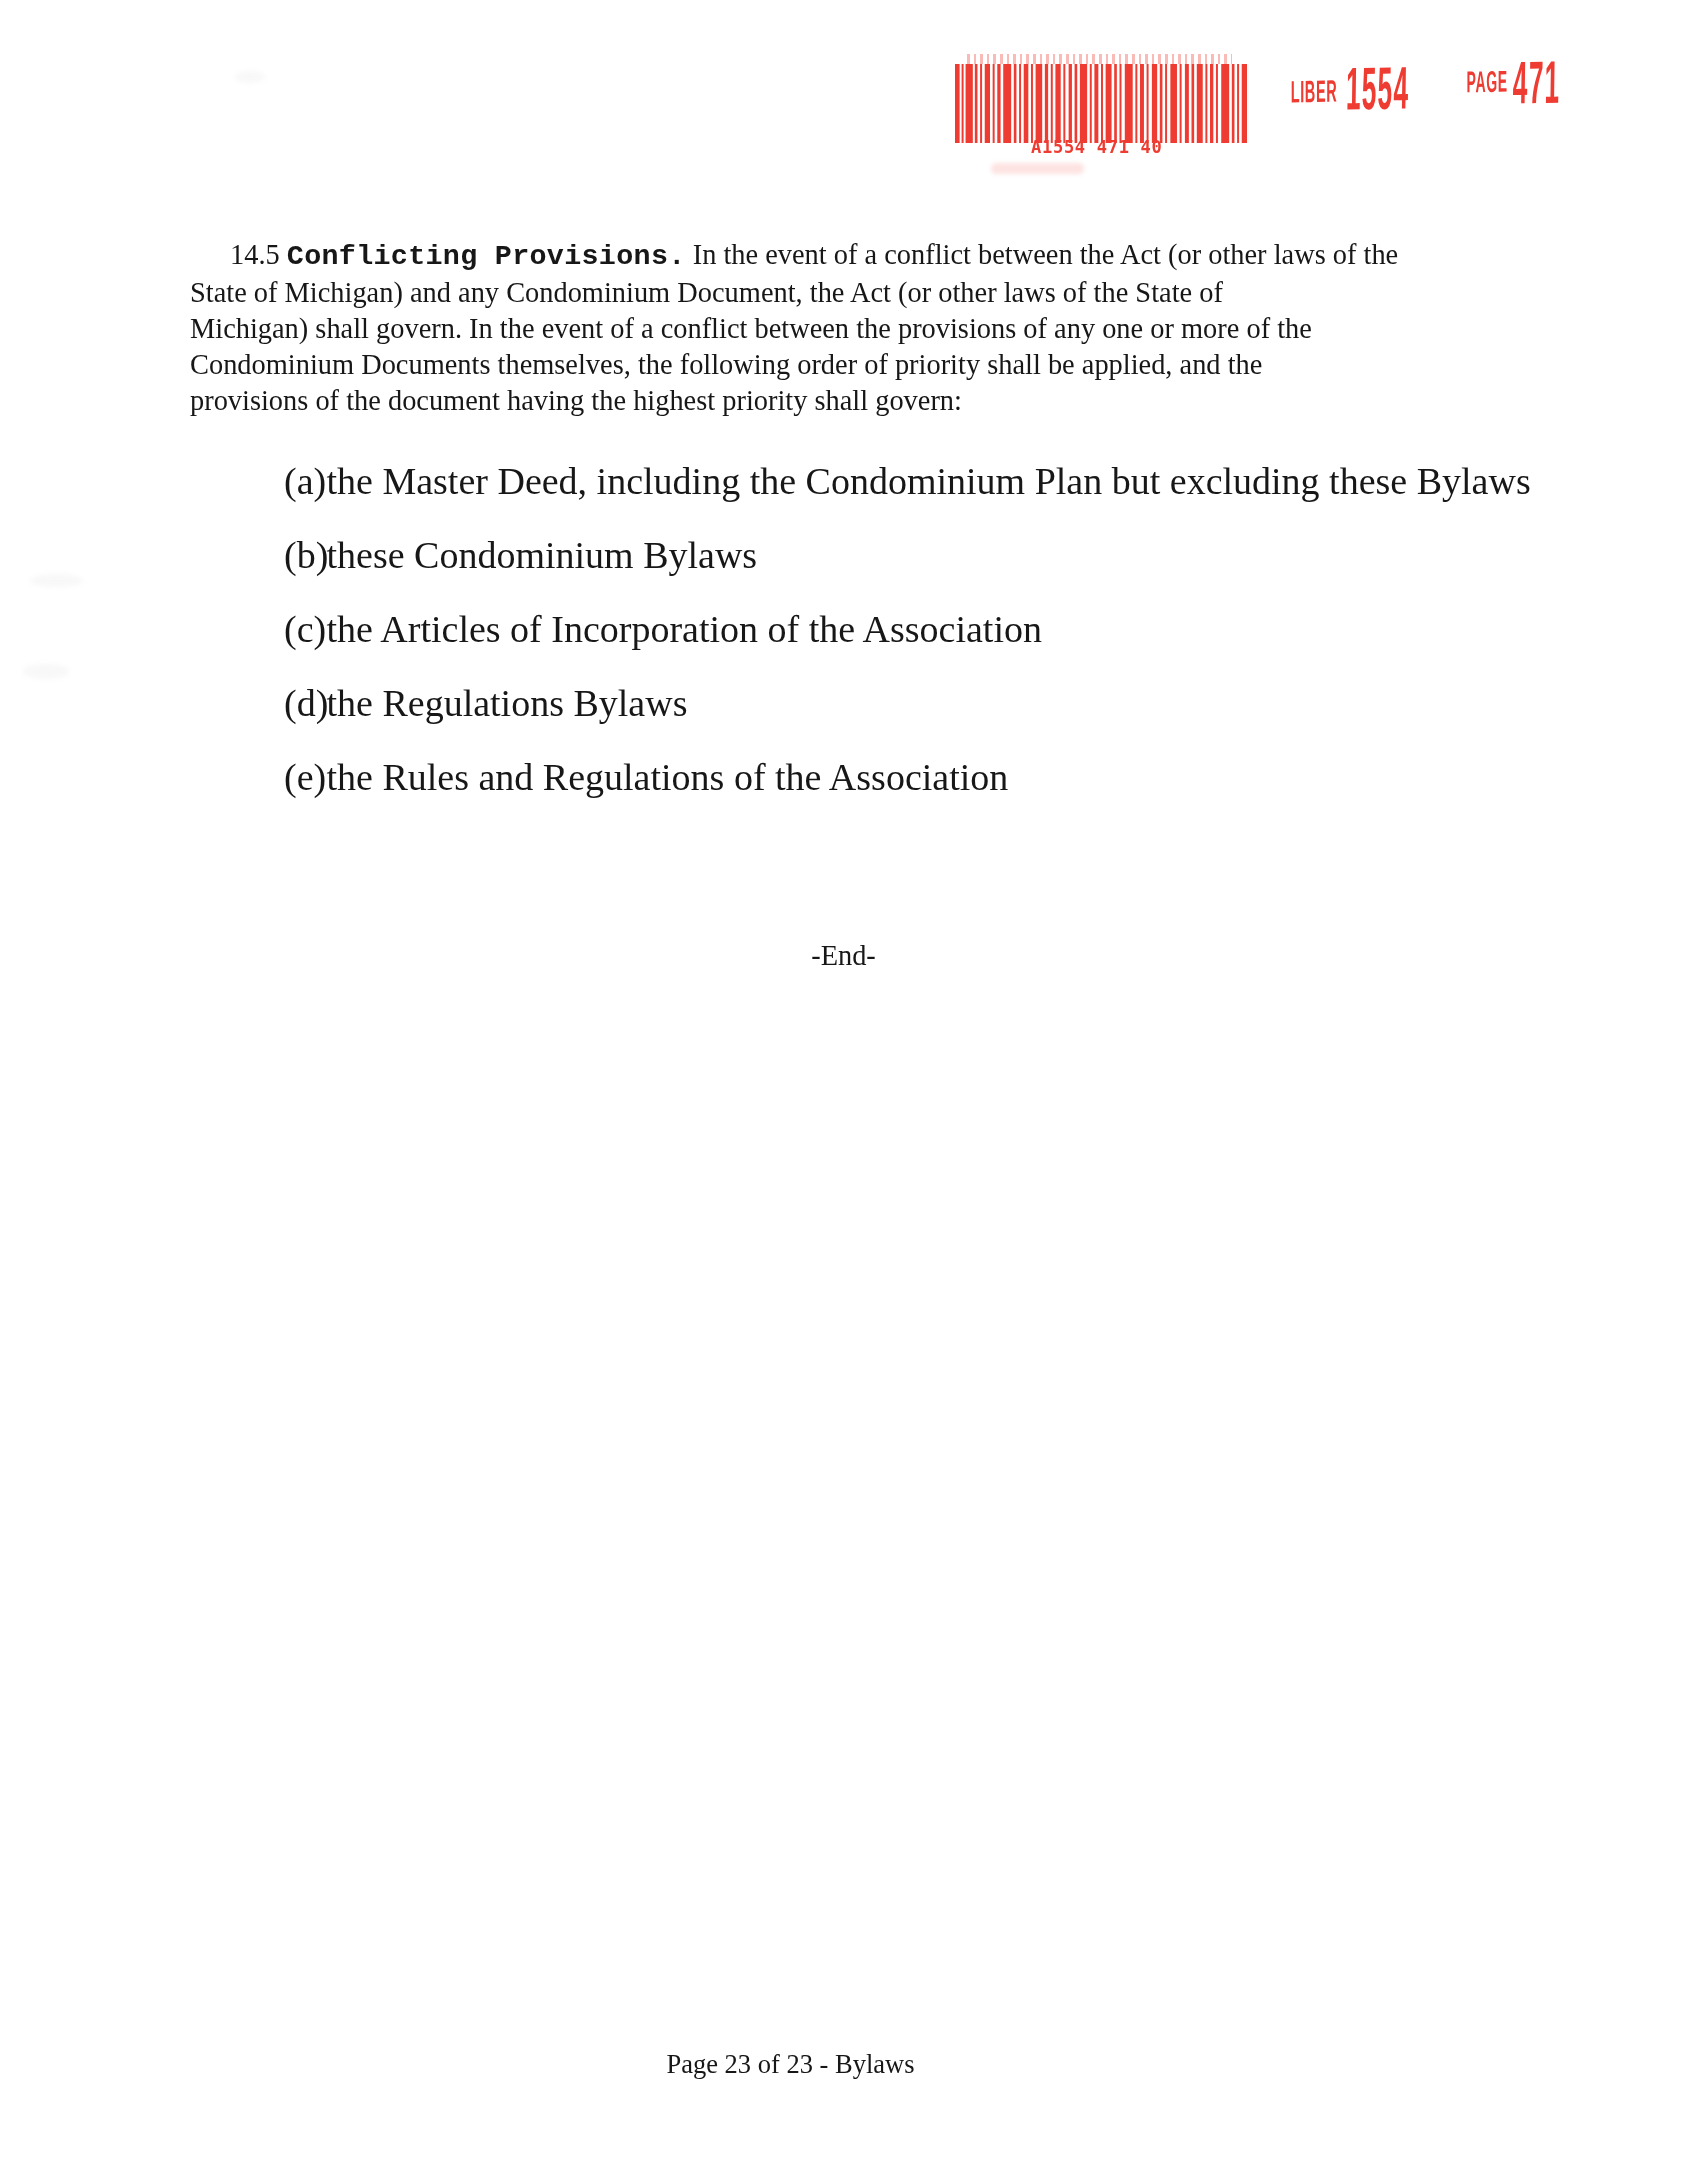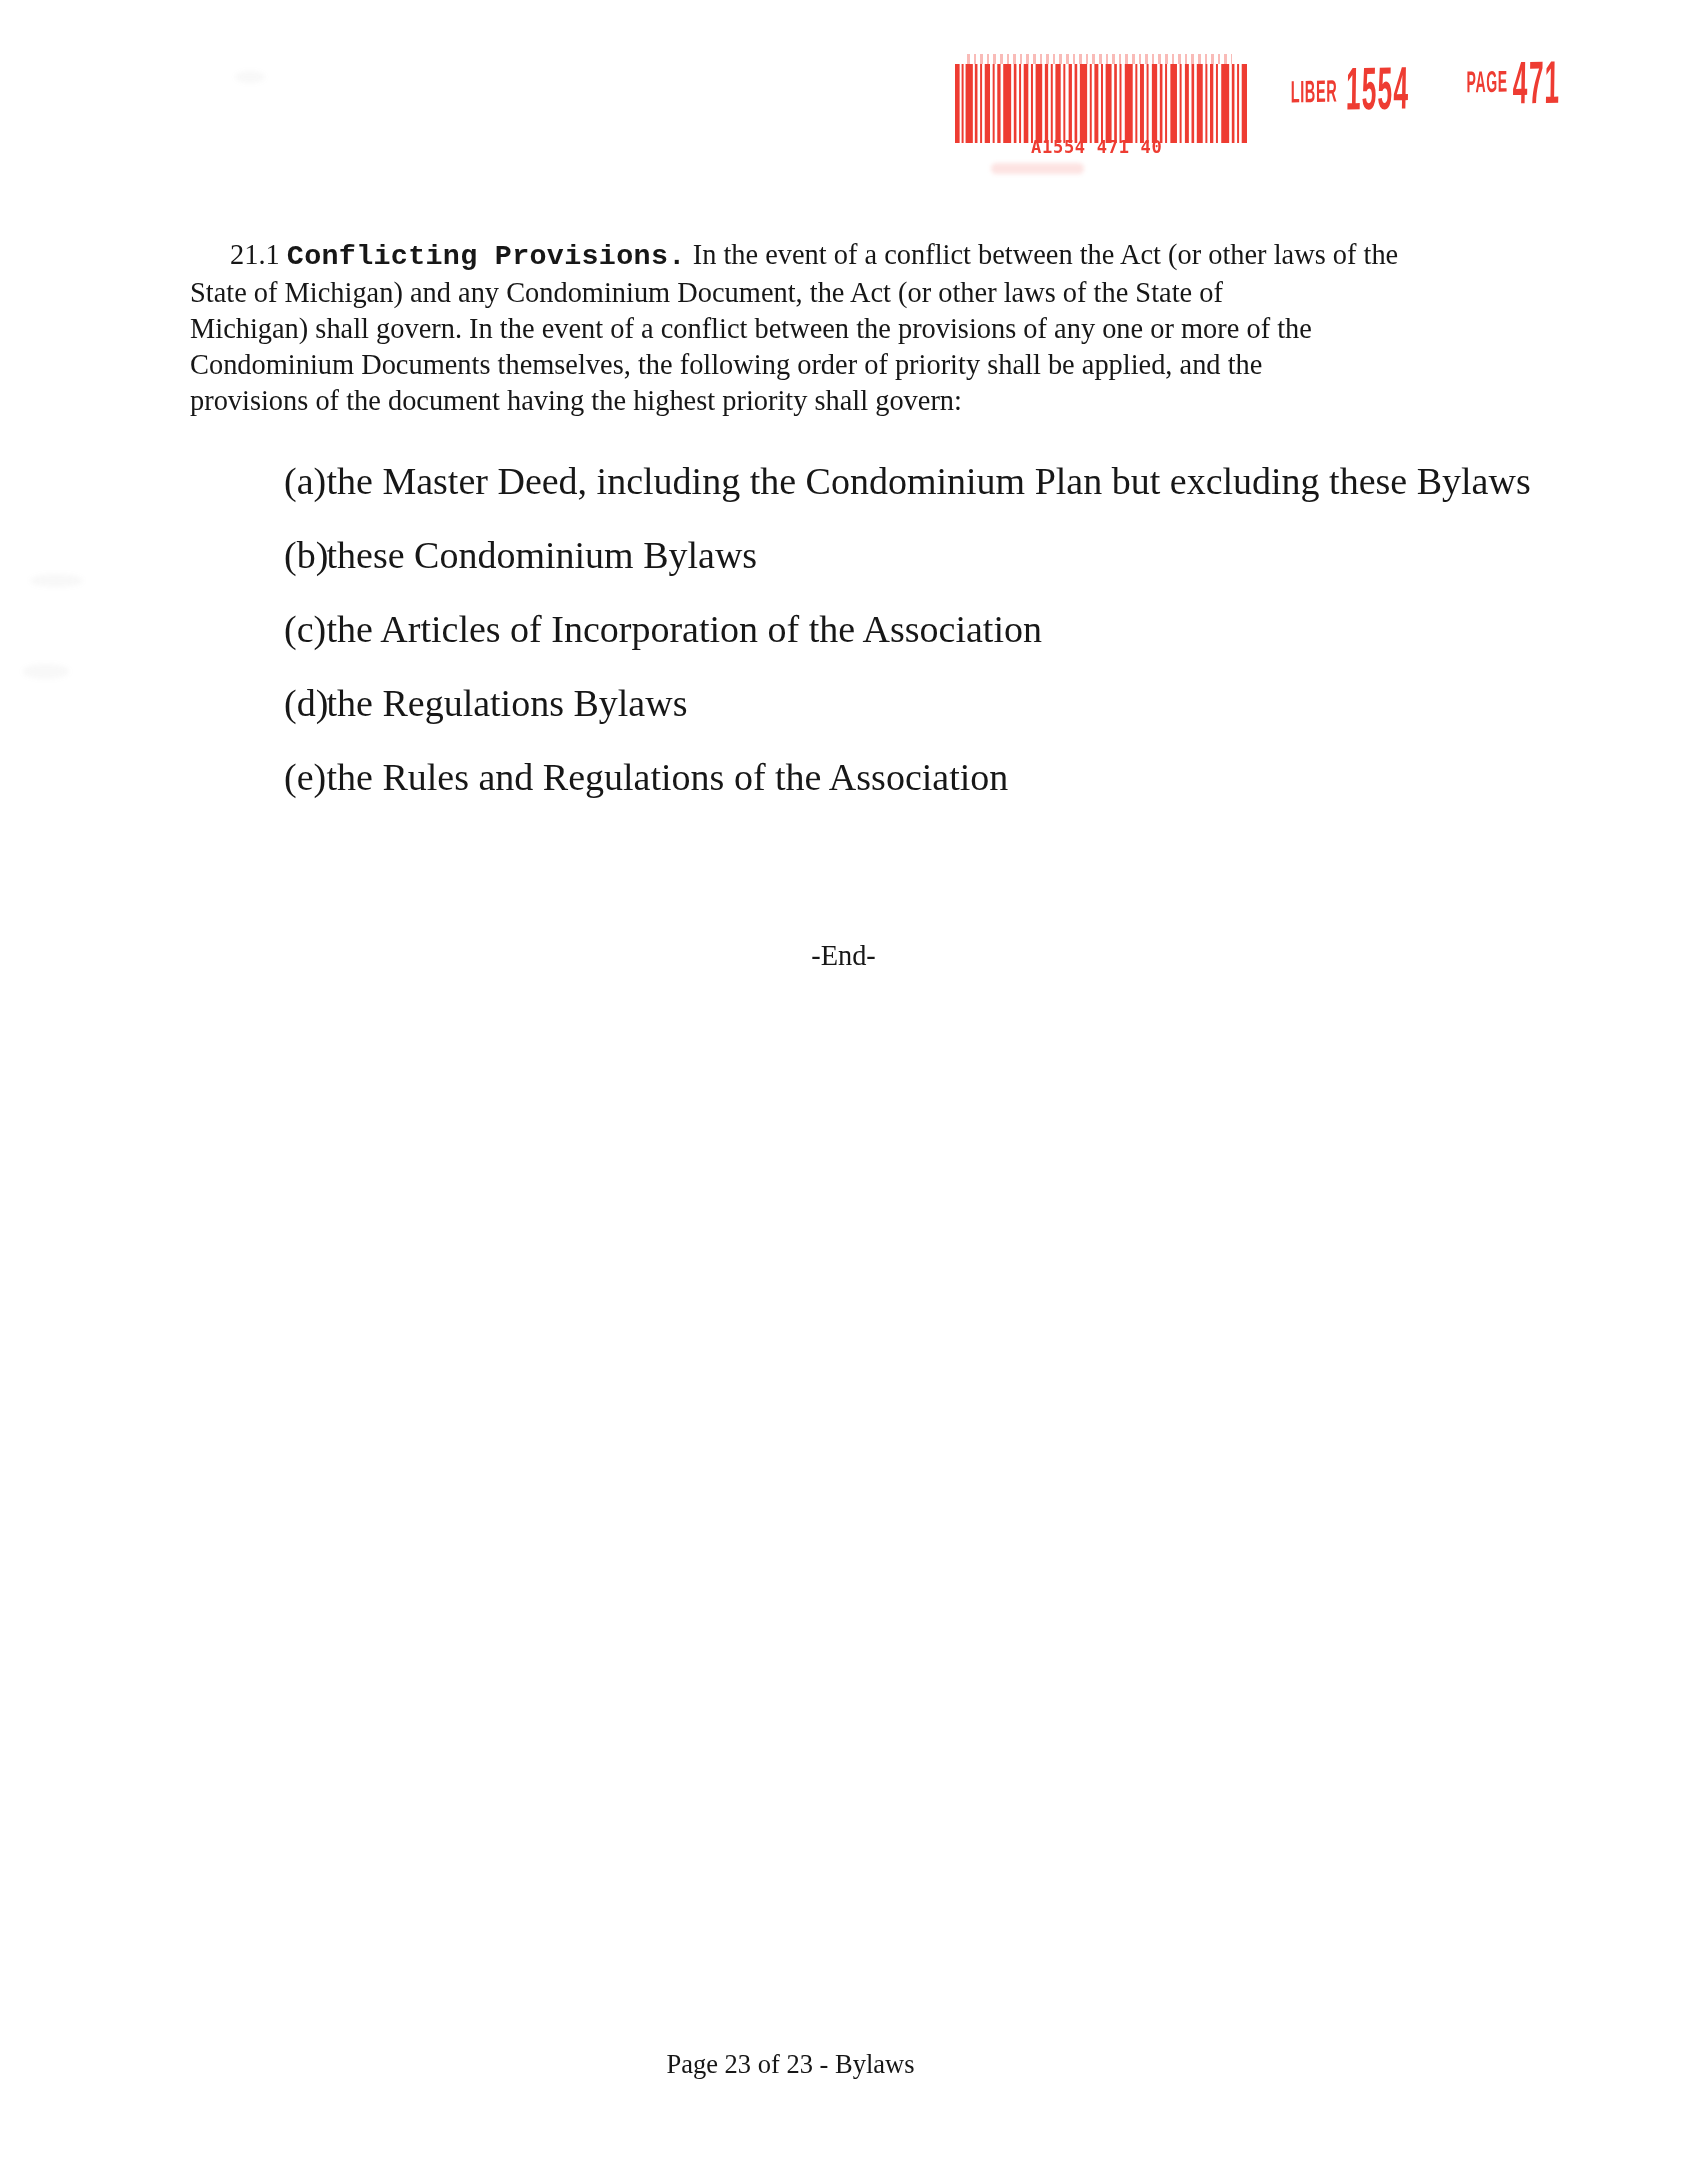--- a/index.html
+++ b/index.html
@@ -133,21 +133,21 @@
     <div class="stamp-labels">
       <div class="stamp-word w-liber">LIBER</div>
       <div class="stamp-word n-liber">1554</div>
       <div class="stamp-word w-page">PAGE</div>
       <div class="stamp-word n-page">471</div>
     </div>
   </div>
 
   <div class="para">
     <div class="pline first">
-      <span>21.1</span>
+      <span>14.5</span>
       <span class="b">Conflicting Provisions.</span>
       <span>In the event of a conflict between the Act (or other laws of the</span>
     </div>
     <div class="pline">State of Michigan) and any Condominium Document, the Act (or other laws of the State of</div>
     <div class="pline">Michigan) shall govern. In the event of a conflict between the provisions of any one or more of the</div>
     <div class="pline">Condominium Documents themselves, the following order of priority shall be applied, and the</div>
     <div class="pline">provisions of the document having the highest priority shall govern:</div>
   </div>
 
   <div class="plist">

